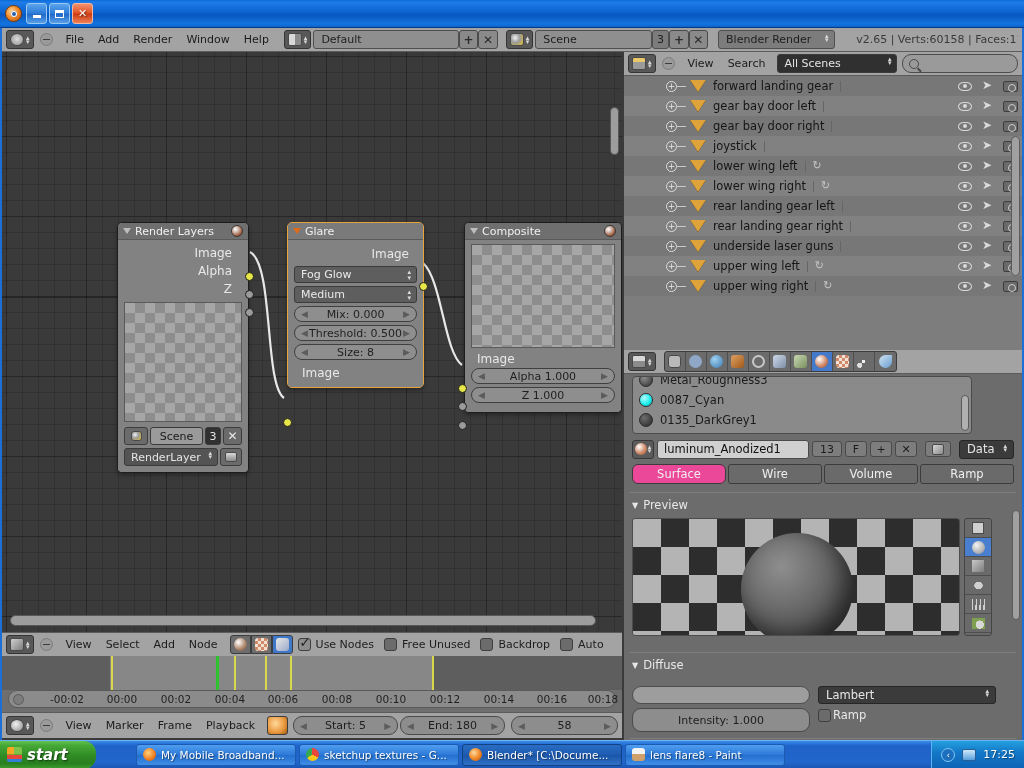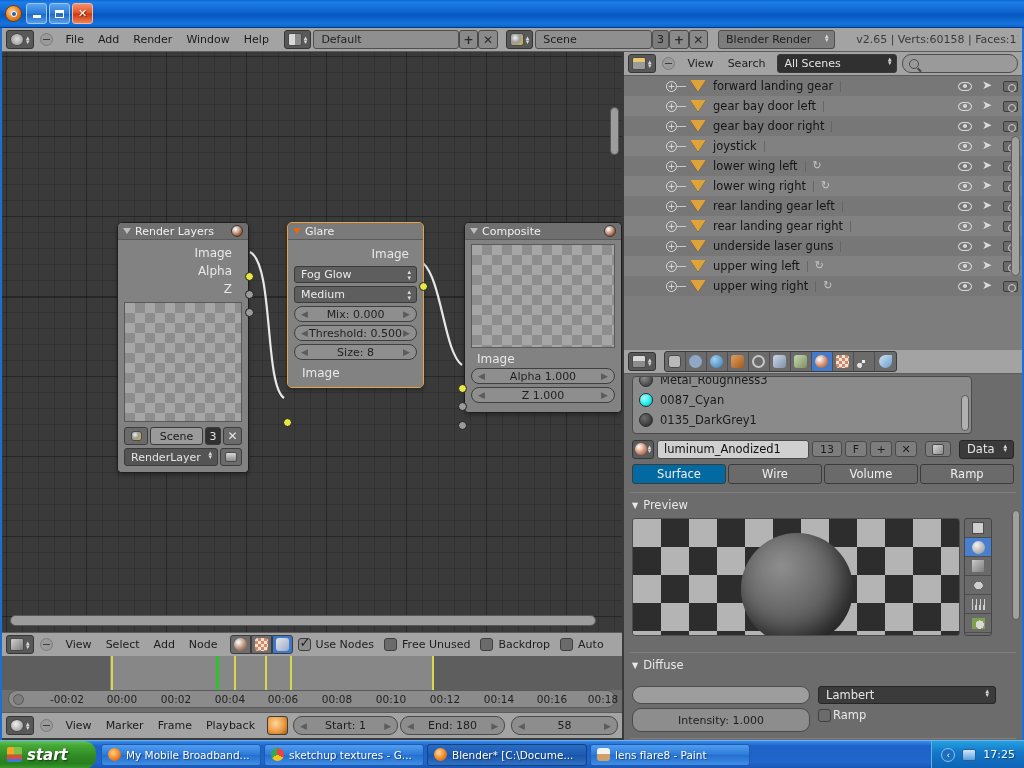--- a/index.html
+++ b/index.html
@@ -265,21 +265,21 @@
   .datasel{
     flex:1 1 auto;height:19px;border-radius:3px;background:#3b3b3b;border:1px solid #262626;color:#e6e6e6;
     font-size:11.5px;display:flex;align-items:center;padding:0 7px;position:relative;
   }
 
   .surfrow{position:absolute;left:8px;top:114px;width:382px;height:20px;display:flex;gap:2px;}
   .surfbtn{
     flex:1 1 0;border-radius:3px;background:#6a6a6a;border:1px solid #3c3c3c;color:#efefef;
     font-size:11.5px;display:flex;align-items:center;justify-content:center;
   }
-  .surfbtn.active{background:#0369a1;}
+  .surfbtn.active{background:#ec4899;border-radius:6px;}
 
   .panel-title{position:absolute;left:8px;color:#e8e8e8;font-size:11.5px;display:flex;align-items:center;gap:5px;}
   .panel-title .ar{font-size:8px;}
   .panel-sep{position:absolute;left:6px;right:6px;height:1px;background:#7e7e7e;}
 
   .previewbox{
     position:absolute;left:8px;top:168px;width:328px;height:118px;border:1px solid #4c4c4c;border-radius:3px;
     overflow:hidden;
     background-image:
       linear-gradient(45deg,#2d2d2d 25%,transparent 25%,transparent 75%,#2d2d2d 75%),
@@ -303,21 +303,21 @@
 
   .diff-color{position:absolute;left:8px;top:336px;width:178px;height:18px;border-radius:9px;background:#9d9d9d;border:1px solid #4d4d4d;}
   .diff-intensity{position:absolute;left:8px;top:358px;width:178px;height:24px;}
   .diff-model{position:absolute;left:194px;top:336px;width:178px;height:18px;}
   .ramp-row{position:absolute;left:194px;top:358px;display:flex;align-items:center;gap:2px;color:#e8e8e8;font-size:11.5px;}
 
   
   .taskbar{
     position:absolute;left:0;top:740px;width:1024px;height:28px;
     background:linear-gradient(180deg,#3b8ce8 0%,#2a78dc 9%,#1f62c8 18%,#2166cb 80%,#1a56b4 100%);
-    border-top:1px solid #6cb2f0;display:flex;align-items:center;
+    border-top:1px solid #6cb2f0;display:flex;align-items:center;gap:35px;
   }
   .startbtn{
     width:96px;height:28px;display:flex;align-items:center;gap:5px;padding-left:7px;
     background:linear-gradient(180deg,#63c252 0%,#45a836 16%,#2f8a24 55%,#287f1f 80%,#3fa030 100%);
     border-radius:0 12px 12px 0; color:#fff; font-style:italic;font-weight:bold;font-size:15px;
     text-shadow:1px 1px 2px rgba(0,0,0,.6); flex:0 0 auto;
   }
   .startflag{width:15px;height:15px;background:
       linear-gradient(90deg,#f5a623 0 50%, #7ec24a 50% 100%),
       linear-gradient(180deg,#e8453c 0 50%, #2f7fd6 50% 100%);
@@ -598,21 +598,21 @@
       </div>
       <div class="collapse-dot"></div>
       <div class="menu-item">View</div>
       <div class="menu-item">Marker</div>
       <div class="menu-item">Frame</div>
       <div class="menu-item">Playback</div>
       <div style="width:21px;height:19px;border-radius:3px;border:1px solid #3d3d3d;margin:0 5px;
                   background:radial-gradient(circle at 40% 38%,#ffd89b,#e8963c 60%,#9a5a10);flex:0 0 auto"></div>
       <div class="pill" style="width:108px">
         <span class="arl">◀</span>
-        <span>Start: 1</span>
+        <span>Start: 5</span>
         <span class="arr">▶</span>
       </div>
       <div class="pill" style="width:108px;margin-left:2px">
         <span class="arl">◀</span>
         <span>End: 180</span>
         <span class="arr">▶</span>
       </div>
       <div class="pill" style="width:110px;margin-left:6px">
         <span class="arl">◀</span>
         <span>58</span>

